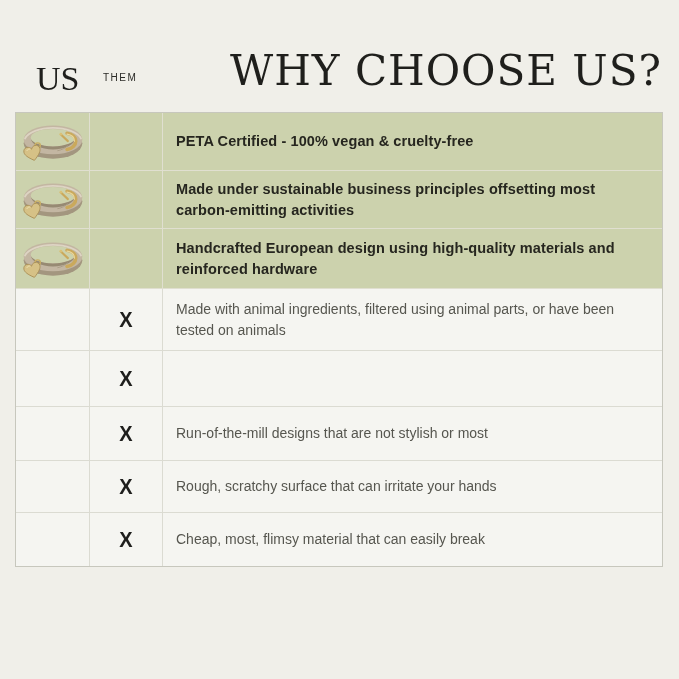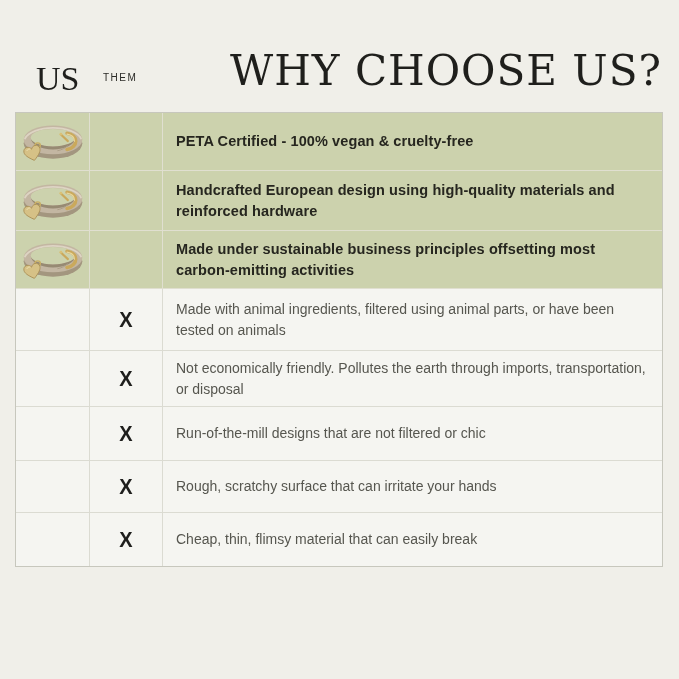--- a/index.html
+++ b/index.html
@@ -119,89 +119,86 @@
       <svg class="bracelet">
           <use href="#bracelet"></use>
         </svg>
     </div>
     <div class="cell c-them"></div>
     <div class="cell c-text">
       <p>PETA Certified - 100% vegan &amp; cruelty-free</p>
     </div>
   </div>
 
+  <div class="row us" style="height:58px">
+    <div class="cell c-us">
+      <svg class="bracelet">
+          <use href="#bracelet"></use>
+        </svg>
+    </div>
+    <div class="cell c-them"></div>
+    <div class="cell c-text">
+      <p>Made under sustainable business principles offsetting most carbon-emitting activities</p>
+    </div>
+  </div>
+
   <div class="row us" style="height:60px">
     <div class="cell c-us">
       <svg class="bracelet">
           <use href="#bracelet"></use>
         </svg>
     </div>
     <div class="cell c-them"></div>
     <div class="cell c-text">
       <p>Handcrafted European design using high-quality materials and reinforced hardware</p>
     </div>
   </div>
 
-  <div class="row us" style="height:58px">
-    <div class="cell c-us">
-      <svg class="bracelet">
-          <use href="#bracelet"></use>
-        </svg>
-    </div>
-    <div class="cell c-them"></div>
-    <div class="cell c-text">
-      <p>Made under sustainable business principles offsetting most carbon-emitting activities</p>
-    </div>
-  </div>
-
 
 
   <div class="row them" style="height:62px">
     <div class="cell c-us"></div>
     <div class="cell c-them">
       <span class="xmark">X</span>
     </div>
     <div class="cell c-text">
       <p>Made with animal ingredients, filtered using animal parts, or have been tested on animals</p>
     </div>
   </div>
 
   <div class="row them" style="height:56px">
     <div class="cell c-us"></div>
     <div class="cell c-them">
       <span class="xmark">X</span>
     </div>
-    <div class="cell c-text">
-      <p>Not economically friendly. Pollutes the earth through imports, transportation, or disposal</p>
-    </div>
   </div>
 
   <div class="row them" style="height:54px">
     <div class="cell c-us"></div>
     <div class="cell c-them">
       <span class="xmark">X</span>
     </div>
     <div class="cell c-text">
-      <p>Run-of-the-mill designs that are not filtered or chic</p>
+      <p>Run-of-the-mill designs that are not stylish or most</p>
     </div>
   </div>
 
   <div class="row them" style="height:52px">
     <div class="cell c-us"></div>
     <div class="cell c-them">
       <span class="xmark">X</span>
     </div>
     <div class="cell c-text">
       <p>Rough, scratchy surface that can irritate your hands</p>
     </div>
   </div>
 
   <div class="row them" style="height:53px">
     <div class="cell c-us"></div>
     <div class="cell c-them">
       <span class="xmark">X</span>
     </div>
     <div class="cell c-text">
-      <p>Cheap, thin, flimsy material that can easily break</p>
+      <p>Cheap, most, flimsy material that can easily break</p>
     </div>
   </div>
 
 </div>
 
 </body></html>

